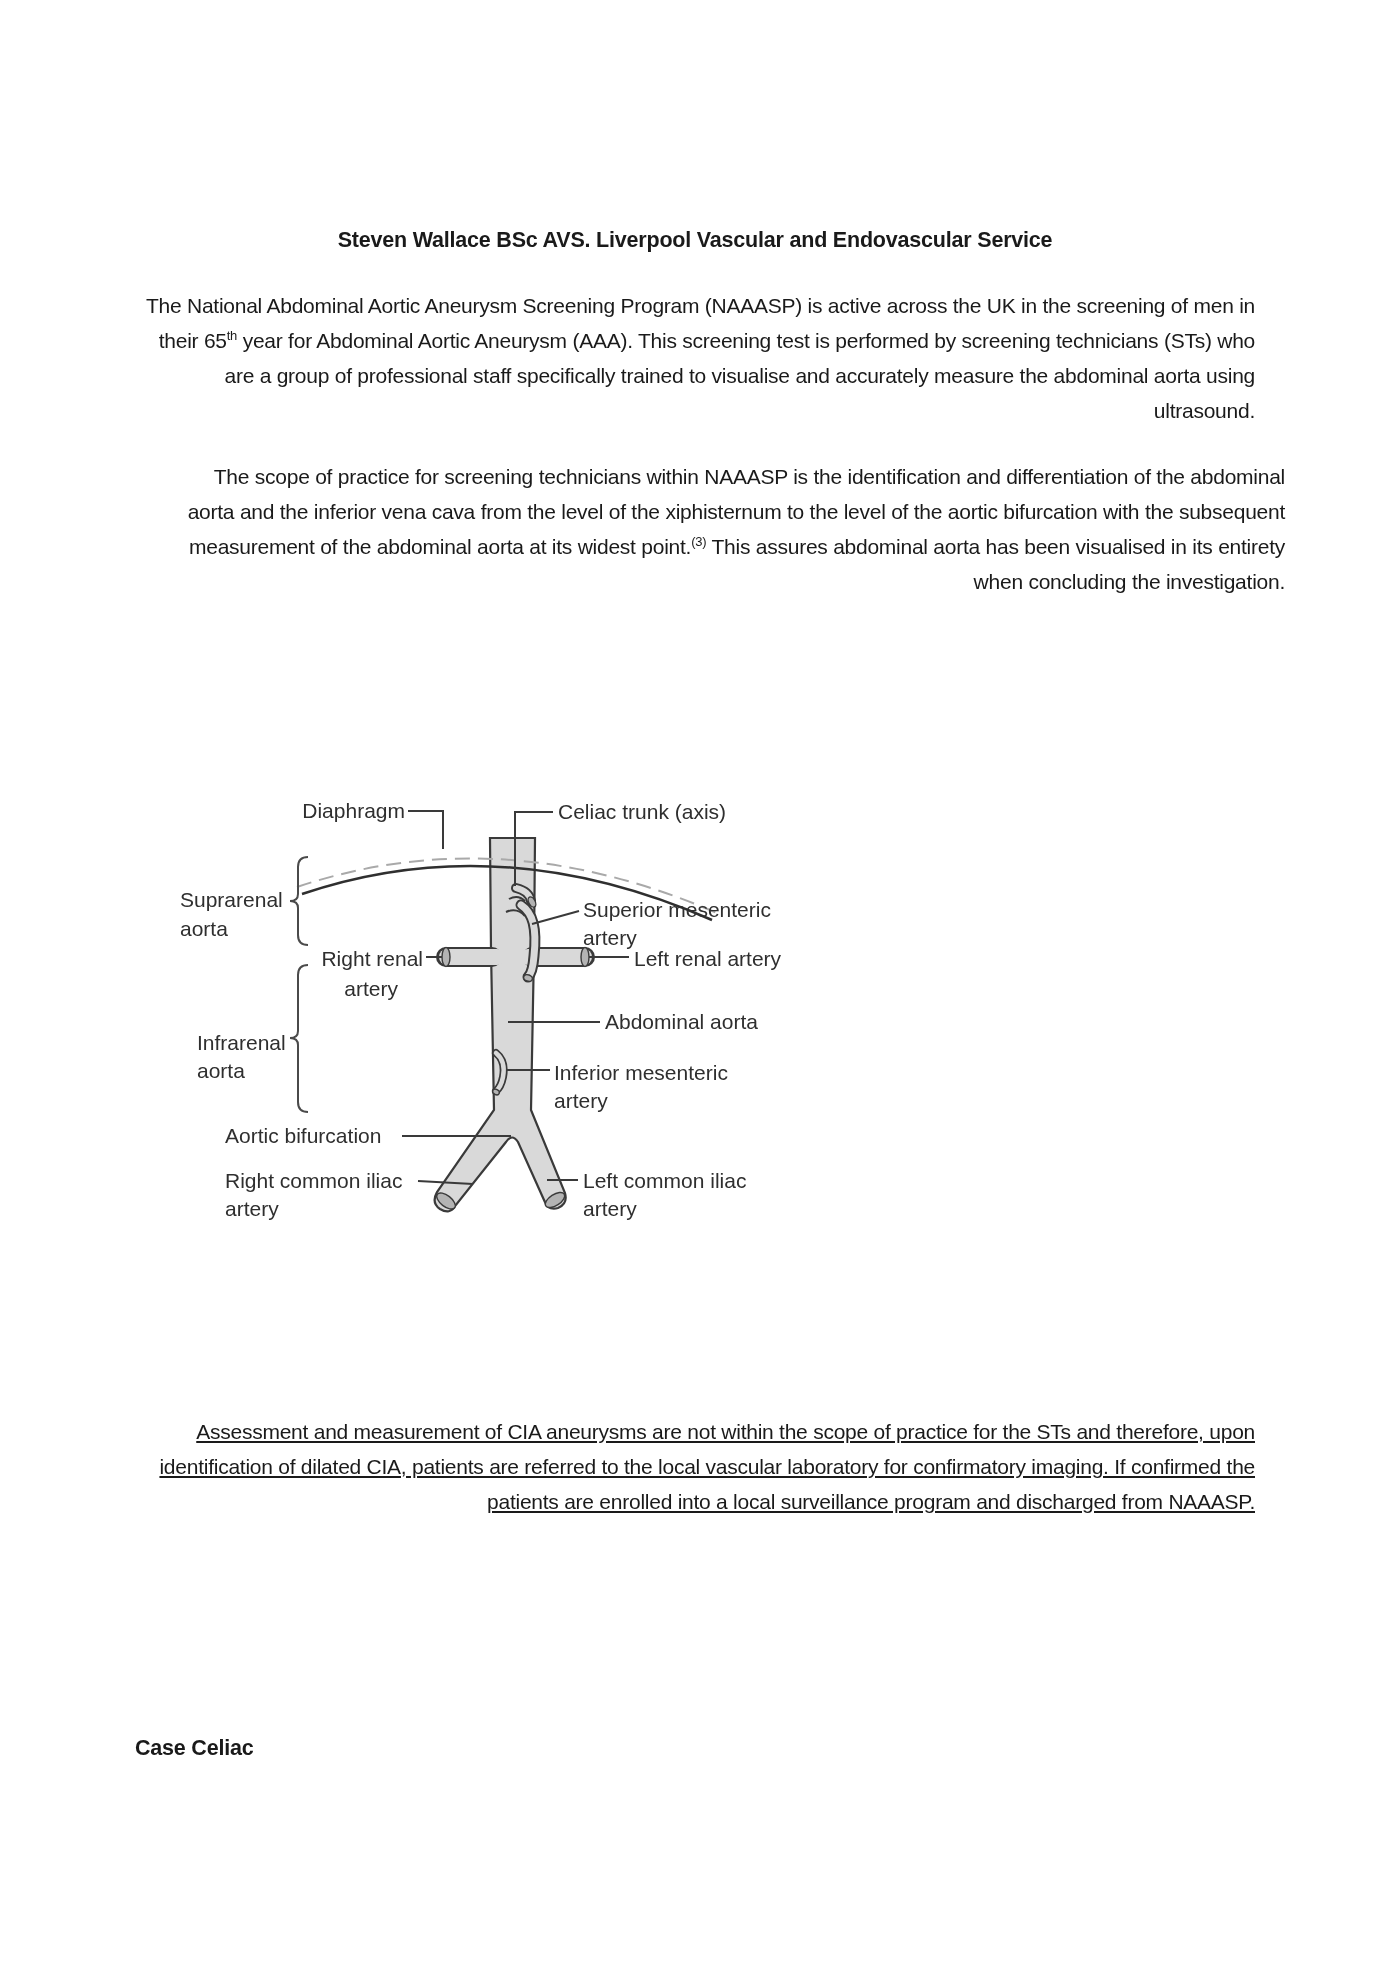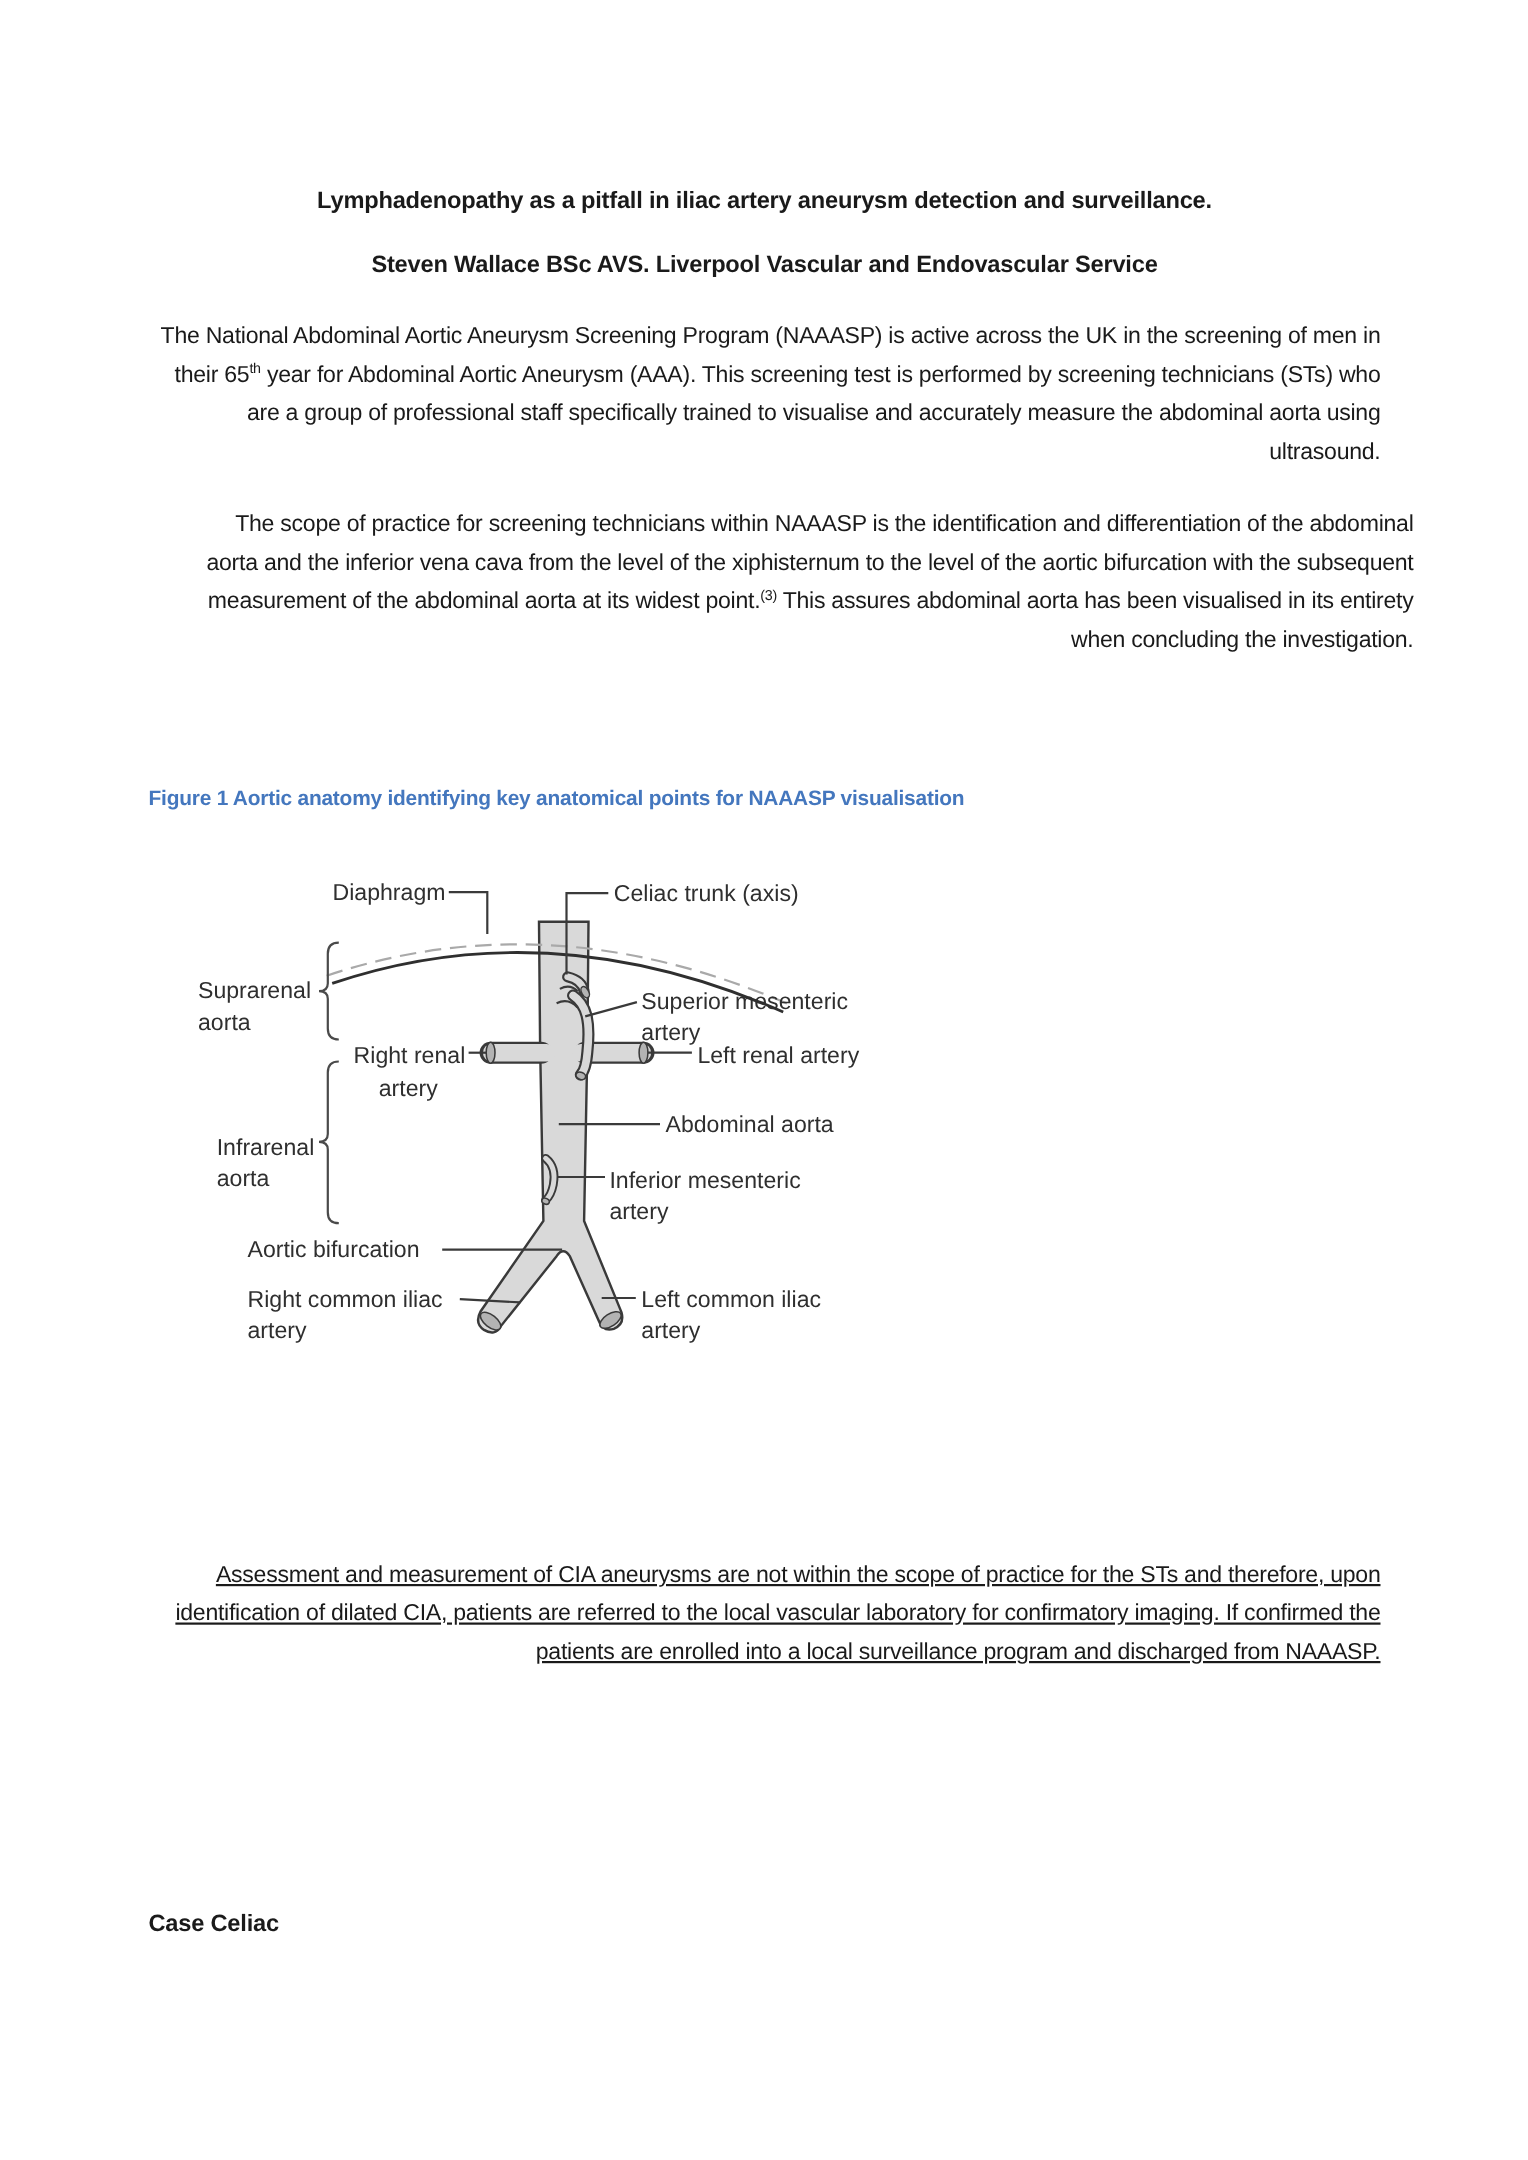--- a/index.html
+++ b/index.html
@@ -47,28 +47,26 @@
   .vessel-outline{fill:#d9d9d9;stroke:#3a3a3a;stroke-width:2.2;}
   .tube-dark{stroke:#3a3a3a;fill:none;stroke-linecap:round;}
   .tube-light{stroke:#d9d9d9;fill:none;stroke-linecap:round;}
   .cap{fill:#b3b3b3;stroke:#3a3a3a;stroke-width:1.4;}
 </style>
 </head>
 <body>
 
 <div id="page">
 
-  <div class="doc-title">Lymphadenopathy as a pitfall in iliac artery aneurysm detection and surveillance.</div>
   <div class="doc-author">Steven Wallace BSc AVS. Liverpool Vascular and Endovascular Service</div>
 
   <div id="p1" class="para"><span>The National Abdominal Aortic Aneurysm Screening Program (NAAASP) is active across the UK in the screening of men in their 65</span><sup>th</sup><span> year for Abdominal Aortic Aneurysm (AAA). This screening test is performed by screening technicians (STs) who are a group of professional staff specifically trained to visualise and accurately measure the abdominal aorta using ultrasound.</span></div>
 
   <div id="p2" class="para"><span>The scope of practice for screening technicians within NAAASP is the identification and differentiation of the abdominal aorta and the inferior vena cava from the level of the xiphisternum to the level of the aortic bifurcation with the subsequent measurement of the abdominal aorta at its widest point.</span><sup>(3)</sup><span> This assures abdominal aorta has been visualised in its entirety when concluding the investigation.</span></div>
 
-  <div class="fig-caption">Figure 1 Aortic anatomy identifying key anatomical points for NAAASP visualisation</div>
 
   <svg id="figure-svg" width="680" height="500" viewBox="0 0 680 500">
 
     <path class="vessel-outline" d="M 350,68 L 351,180 L 354,340 L 297,422 Q 291,433 300,439 Q 310,445 315,436 L 366,372 Q 372,363 378,372 L 404,430 Q 408,441 418,438 Q 428,434 425,423 L 391,340 L 394,180 L 395,68 Z"></path>
 
     <ellipse class="cap" cx="306" cy="431" rx="11" ry="5.5" transform="rotate(38 306 431)"></ellipse>
     <ellipse class="cap" cx="415" cy="430" rx="11" ry="5.5" transform="rotate(-33 415 430)"></ellipse>
 
     <line class="tube-dark" x1="306" y1="187" x2="352" y2="187" stroke-width="20"></line>
     <line class="tube-light" x1="307" y1="187" x2="357" y2="187" stroke-width="16"></line>

